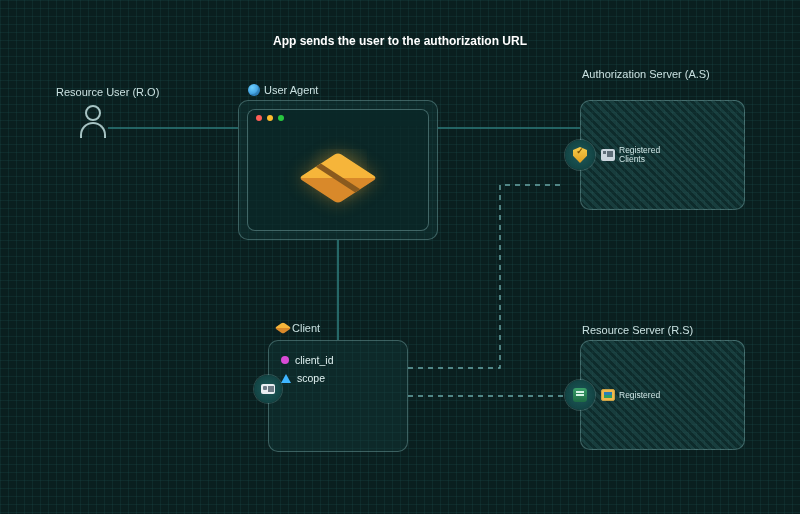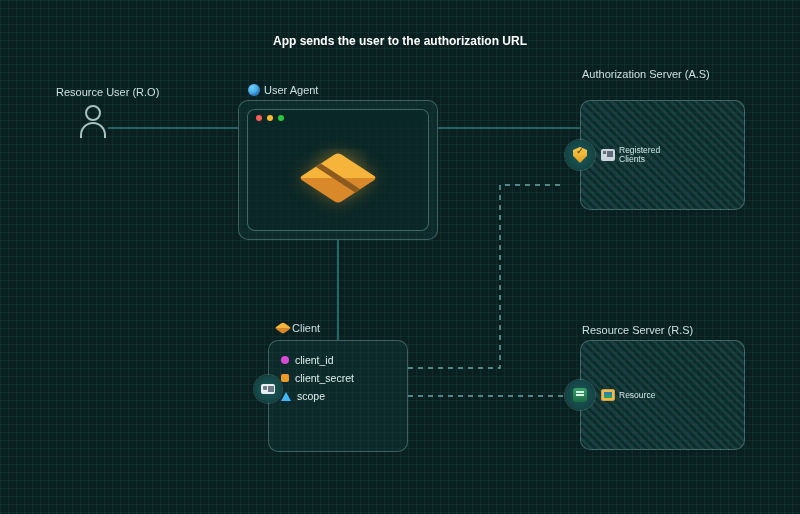--- a/index.html
+++ b/index.html
@@ -229,24 +229,20 @@
 <div id="client-box" class="panel">
   <div class="client-side-icon">
       <div class="id-card"></div>
     </div>
   <ul class="client-list">
     <li>
         <span class="bullet b-circle" style="background:#d94bd6"></span>
         <span>client_id</span>
       </li>
     <li>
-        <span class="bullet b-square" style="background:#f09a2a"></span>
-        <span>client_secret</span>
-      </li>
-    <li>
         <span class="bullet b-tri"></span>
         <span>scope</span>
       </li>
   </ul>
 </div>
 
 <div class="label" style="left:582px; top:68px;">Authorization Server (A.S)</div>
 <div id="as-box" class="panel hatched">
   <div class="edge-badge">
     <div class="circ">
@@ -260,16 +256,16 @@
 </div>
 
 <div class="label" style="left:582px; top:324px;">Resource Server (R.S)</div>
 <div id="rs-box" class="panel hatched">
   <div class="edge-badge">
     <div class="circ">
         <span class="dbic"></span>
       </div>
     <div class="mini">
       <span class="resic"></span>
-      <span class="tx">Resource</span>
+      <span class="tx">Registered</span>
     </div>
   </div>
 </div>
 
 </body></html>

